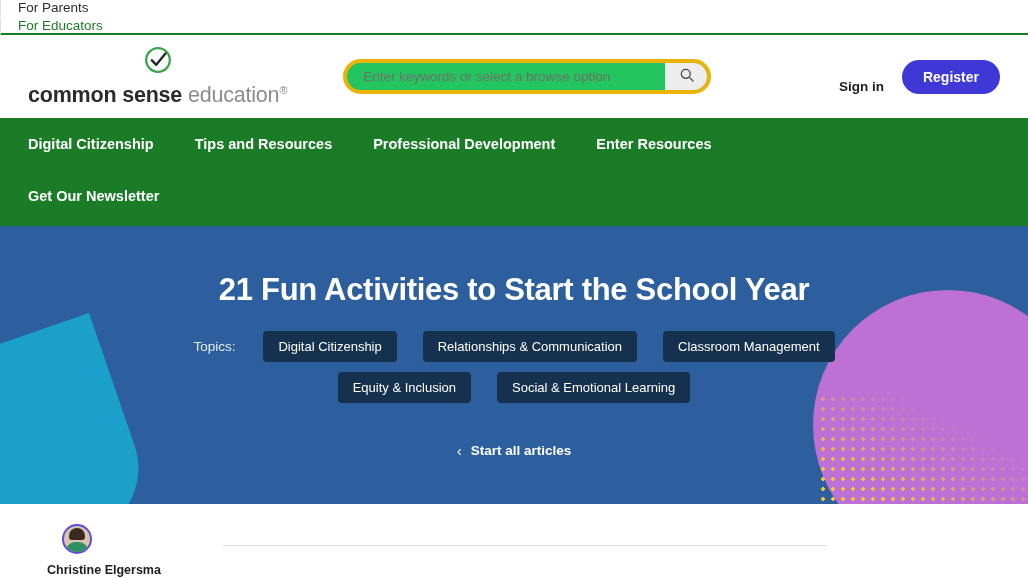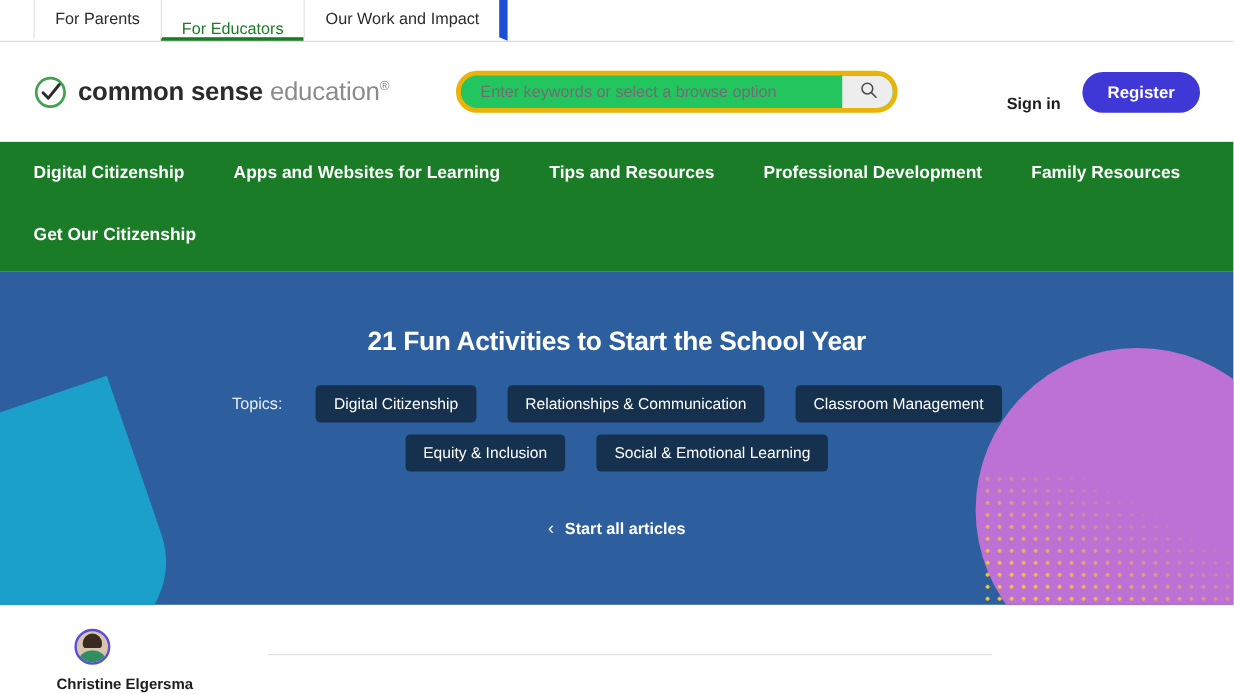--- a/index.html
+++ b/index.html
@@ -10,21 +10,21 @@
     overflow: hidden;
   }
 
   
   .tabstrip {
     height: 35px;
     background: #ffffff;
     border-bottom: 1px solid #dcdcdc;
     display: flex;
     align-items: stretch;
-    padding-left: 28px;
+    flex-direction: column;
   }
   .tab {
     display: flex; align-items: center;
     padding: 0 17px;
     font-size: 13.5px;
     color: #2b2b2b;
     border-left: 1px solid #e2e2e2;
     border-bottom: 3px solid transparent;
     position: relative;
     cursor: pointer;
@@ -39,21 +39,21 @@
 
   
   .header {
     height: 83px;
     background: #fff;
     display: flex;
     align-items: center;
     padding: 0 28px;
     position: relative;
   }
-  .logo { display: flex; align-items: center; gap: 9px; cursor: pointer; }
+  .logo { display: flex; align-items: center; gap: 9px; cursor: pointer; flex-direction: column; }
   .logo-mark { width: 28px; height: 28px; flex: 0 0 28px; }
   .logo-text {
     font-size: 21.5px;
     letter-spacing: -0.2px;
     white-space: nowrap;
   }
   .logo-text .bold { font-weight: bold; color: #2b2b2b; }
   .logo-text .light { color: #8b8b8b; font-weight: normal; }
   .logo-text .reg { font-size: 11px; color: #8b8b8b; vertical-align: super; }
 
@@ -152,21 +152,21 @@
     mask-image: linear-gradient(to top right, #000 18%, transparent 72%);
   }
   .hero-inner {
     position: relative;
     z-index: 2;
     padding-top: 46px;
     text-align: center;
   }
   .hero-title {
     color: #ffffff;
-    font-size: 22px;
+    font-size: 31px;
     font-weight: bold;
     letter-spacing: -0.3px;
     margin-bottom: 23px;
   }
   .topics-row {
     display: flex; align-items: center; justify-content: center;
     flex-wrap: wrap;
     gap: 26px;
     margin-bottom: 10px;
   }
@@ -283,26 +283,25 @@
   </div>
 
   <div class="header-right">
     <span class="signin">Sign in</span>
     <button class="register">Register</button>
   </div>
 </div>
 
 <div class="greennav">
   <a>Digital Citizenship</a>
-  <a>Apps and Websites for Learning</a>
   <a>Tips and Resources</a>
   <a>Professional Development</a>
-  <a>Family Resources</a>
+  <a>Enter Resources</a>
   <span class="nav-break"></span>
-  <a>Get Our Citizenship</a>
+  <a>Get Our Newsletter</a>
 </div>
 
 <div class="hero">
   <div class="deco-left"></div>
   <div class="deco-circle"></div>
   <div class="deco-dots"></div>
 
   <div class="hero-inner">
     <div class="hero-title">21 Fun Activities to Start the School Year</div>
 

